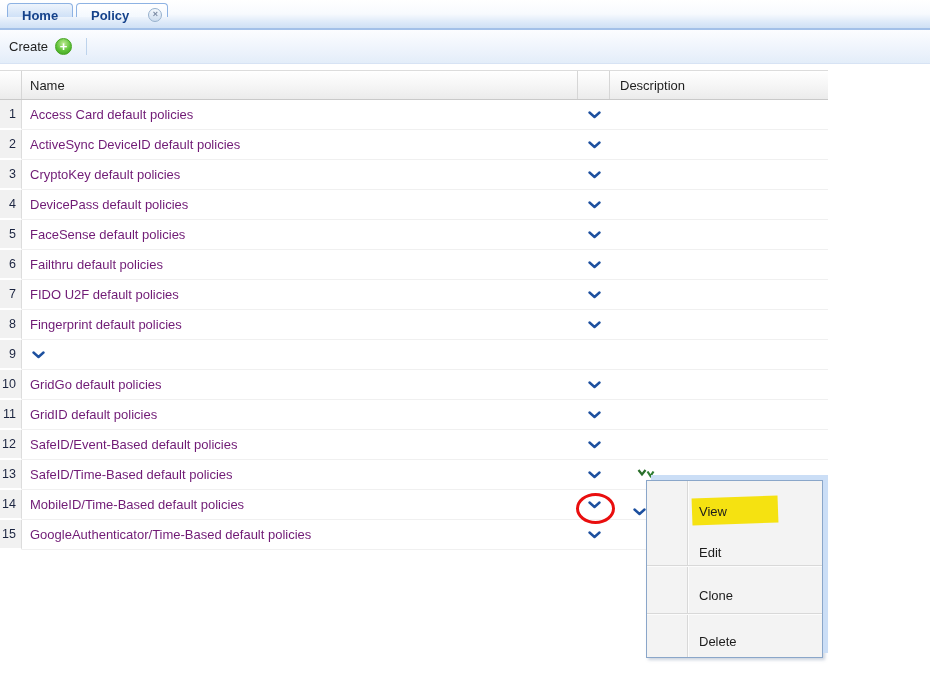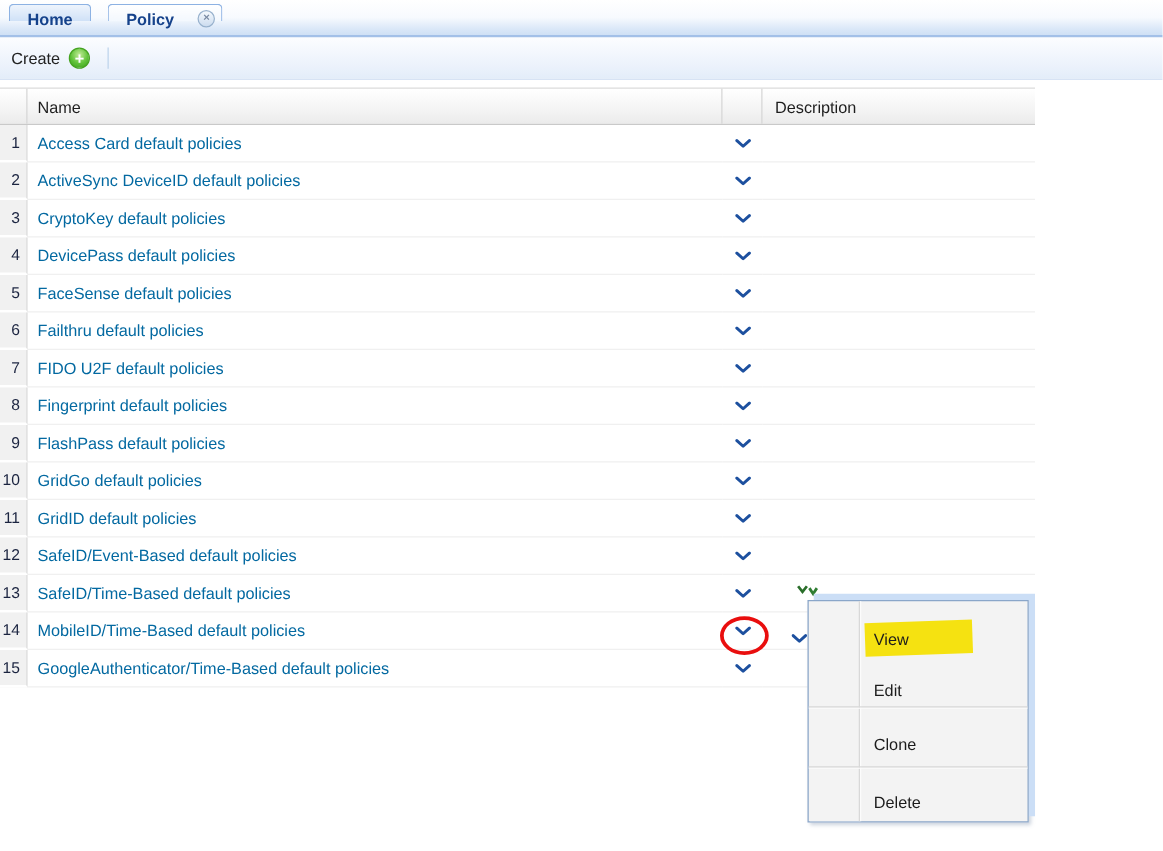--- a/index.html
+++ b/index.html
@@ -9,21 +9,21 @@
     font-family:"Liberation Sans", sans-serif;
   }
   
   .tabbar { position:absolute; left:0; top:0; width:930px; height:30px; box-sizing:border-box;
     background:linear-gradient(180deg,#ffffff 0%,#f7fafe 50%,#dbe8f8 82%,#cfe0f5 100%);
     border-bottom:2px solid #a3c0e8; }
   .tab { position:absolute; top:3px; height:14px; box-sizing:border-box;
     border:1px solid #8db2e3; border-bottom:none; border-radius:4px 4px 0 0;
     color:#15428b; font-weight:bold; font-size:13px; line-height:24px; padding:0 14px; cursor:default; }
   .tab-home { left:7px; background:linear-gradient(180deg,#eef4fc,#cfe1f7); }
-  .tab-policy { left:86px; background:linear-gradient(180deg,#ffffff,#f3f8fe); padding-right:38px; }
+  .tab-policy { left:76px; background:linear-gradient(180deg,#ffffff,#f3f8fe); padding-right:38px; }
   .tab-close { position:absolute; right:5px; top:4px; width:14px; height:14px; box-sizing:border-box;
     border-radius:8px; background:linear-gradient(180deg,#f5f9fd,#ccdcef);
     border:1px solid #97b1cd; color:#7787a0; font-size:9px; font-weight:bold;
     line-height:11px; text-align:center; cursor:pointer; }
   
   .toolbar { position:absolute; left:0; top:30px; width:930px; height:34px; box-sizing:border-box;
     background:linear-gradient(180deg,#fcfdff,#eaf1fb 75%,#e3edf9);
     border-bottom:1px solid #d7e3f4; display:flex; align-items:center; padding-left:9px; }
   .create-btn { display:flex; align-items:center; gap:7px; cursor:pointer; }
   .create-label { font-size:13px; color:#222; }
@@ -42,21 +42,21 @@
   .h-num { width:22px; }
   .h-name { width:556px; padding-left:8px; }
   .h-arrow { width:32px; }
   .h-desc { flex:1; padding-left:10px; border-right:none !important; }
   .grow { display:flex; height:30px; background:#fff; }
   .cell-num { width:22px; box-sizing:border-box; background:#f1f1f1;
     border-right:1px solid #dcdcdc; border-bottom:2px solid #ffffff;
     display:flex; align-items:center; justify-content:flex-end; padding-right:5px;
     font-size:12.5px; color:#1b2440; }
   .cell-name { width:556px; box-sizing:border-box; padding-left:8px;
-    display:flex; align-items:center; font-size:13px; color:#0369a1;
+    display:flex; align-items:center; font-size:13px; color:#701a75;
     border-bottom:1px solid #f0f0f0; }
   .cell-arrow { width:32px; box-sizing:border-box; display:flex; align-items:center;
     justify-content:center; border-bottom:1px solid #f0f0f0; cursor:pointer; }
   .cell-desc { flex:1; border-bottom:1px solid #f0f0f0; }
   
   .red-circle { position:absolute; left:576px; top:493px; width:33px; height:25px;
     border:3px solid #e90e0e; border-radius:50%; z-index:6; pointer-events:none; }
   .anchor-marks { position:absolute; left:637px; top:465px; z-index:3; }
   .partial-chevron { position:absolute; left:633px; top:502px; z-index:3; }
   
@@ -187,21 +187,20 @@
     <div class="cell-name">Fingerprint default policies</div>
     <div class="cell-arrow">
         <svg width="13" height="8" viewBox="0 0 13 8">
           <path d="M1.5 1.5 L6.5 6 L11.5 1.5" fill="none" stroke="#1d509f" stroke-width="2.4" stroke-linecap="round" stroke-linejoin="round"></path>
         </svg>
       </div>
     <div class="cell-desc"></div>
   </div>
   <div class="grow">
     <div class="cell-num">9</div>
-    <div class="cell-name">FlashPass default policies</div>
     <div class="cell-arrow">
         <svg width="13" height="8" viewBox="0 0 13 8">
           <path d="M1.5 1.5 L6.5 6 L11.5 1.5" fill="none" stroke="#1d509f" stroke-width="2.4" stroke-linecap="round" stroke-linejoin="round"></path>
         </svg>
       </div>
     <div class="cell-desc"></div>
   </div>
   <div class="grow">
     <div class="cell-num">10</div>
     <div class="cell-name">GridGo default policies</div>

